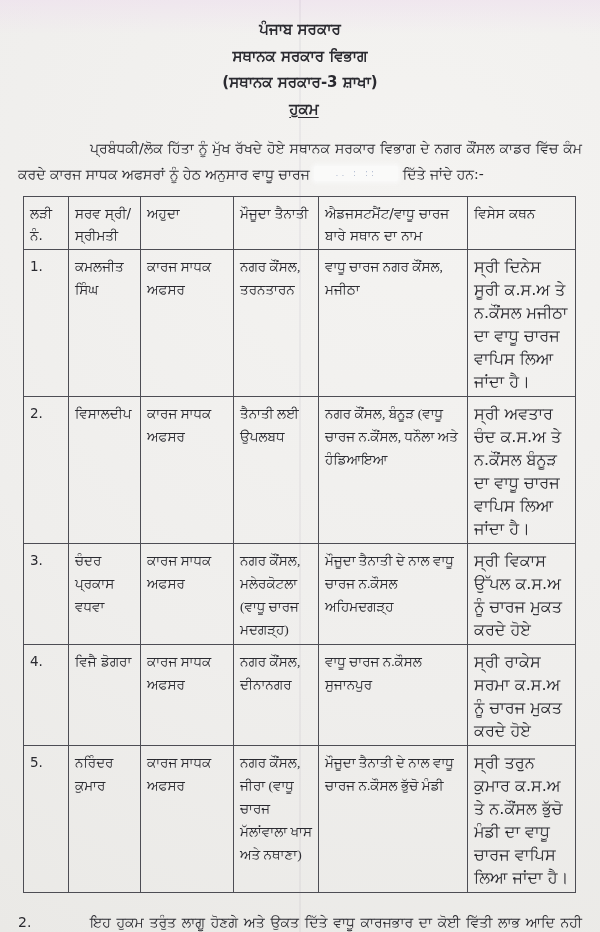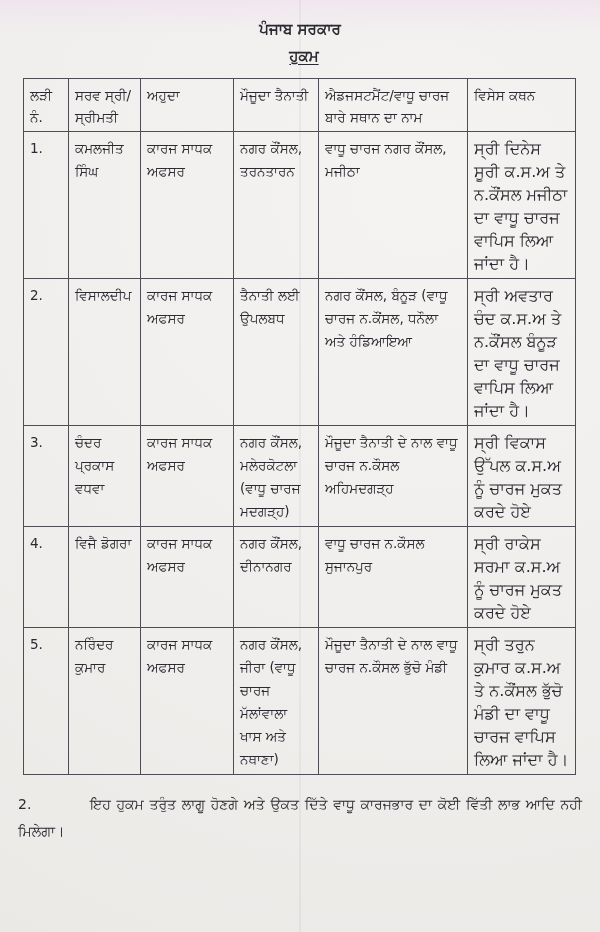--- a/index.html
+++ b/index.html
@@ -46,44 +46,49 @@
     text-align:left;line-height:23px;overflow:hidden;
   }
   table.order th{line-height:22px;}
   col.c-serial{width:45px;}
   col.c-name{width:72px;}
   col.c-desig{width:93px;}
   col.c-posting{width:85px;}
   col.c-adjust{width:149px;}
   col.c-remarks{width:108px;}
   td.cell-serial{text-align:right;padding-right:13px;}
-  td.cell-desig, td.cell-posting, td.cell-adjust{text-align:justify;}
+  td.cell-desig, td.cell-posting, td.cell-adjust{text-align:justify;font-family:Liberation Serif, serif;}
   td.cell-remarks{font-weight:bold;font-size:16px;line-height:28.5px;text-align:justify;}
   tr.row-0{height:43px;} 
   tbody tr:nth-child(1){height:112px;}
   tbody tr:nth-child(2){height:120px;}
   tbody tr:nth-child(3){height:75px;}
   tbody tr:nth-child(4){height:75px;}
   tbody tr:nth-child(5){height:129px;}
   
   .clauses{margin-top:16px;font-size:14px;}
   .clauses p{margin:0 0 1px 0;line-height:27px;text-align:justify;}
   .para-num{display:inline-block;width:72px;}
 </style>
 </head>
 <body>
 
 <div class="page">
   <div class="fold-line"></div>
 
   <div class="doc-header">
     <div>ਪੰਜਾਬ ਸਰਕਾਰ</div>
+    <div>ਸਥਾਨਕ ਸਰਕਾਰ ਵਿਭਾਗ</div>
+    <div>(ਸਥਾਨਕ ਸਰਕਾਰ-3 ਸ਼ਾਖਾ)</div>
     <div><span class="order-title">ਹੁਕਮ</span></div>
   </div>
 
+  <p class="intro"><span>ਪ੍ਰਬੰਧਕੀ/ਲੋਕ ਹਿੱਤਾ ਨੂੰ ਮੁੱਖ ਰੱਖਦੇ ਹੋਏ ਸਥਾਨਕ ਸਰਕਾਰ ਵਿਭਾਗ ਦੇ ਨਗਰ ਕੌਂਸਲ ਕਾਡਰ ਵਿੱਚ ਕੰਮ ਕਰਦੇ ਕਾਰਜ ਸਾਧਕ ਅਫਸਰਾਂ ਨੂੰ ਹੇਠ ਅਨੁਸਾਰ ਵਾਧੂ ਚਾਰਜ</span>
+    <span class="whiteout">.. : ::</span>
+    <span>ਦਿੱਤੇ ਜਾਂਦੇ  ਹਨ:-</span></p>
 
   <table class="order">
     <colgroup>
       <col class="c-serial">
         <col class="c-name">
         <col class="c-desig">
       <col class="c-posting">
         <col class="c-adjust">
         <col class="c-remarks">
     </colgroup>

